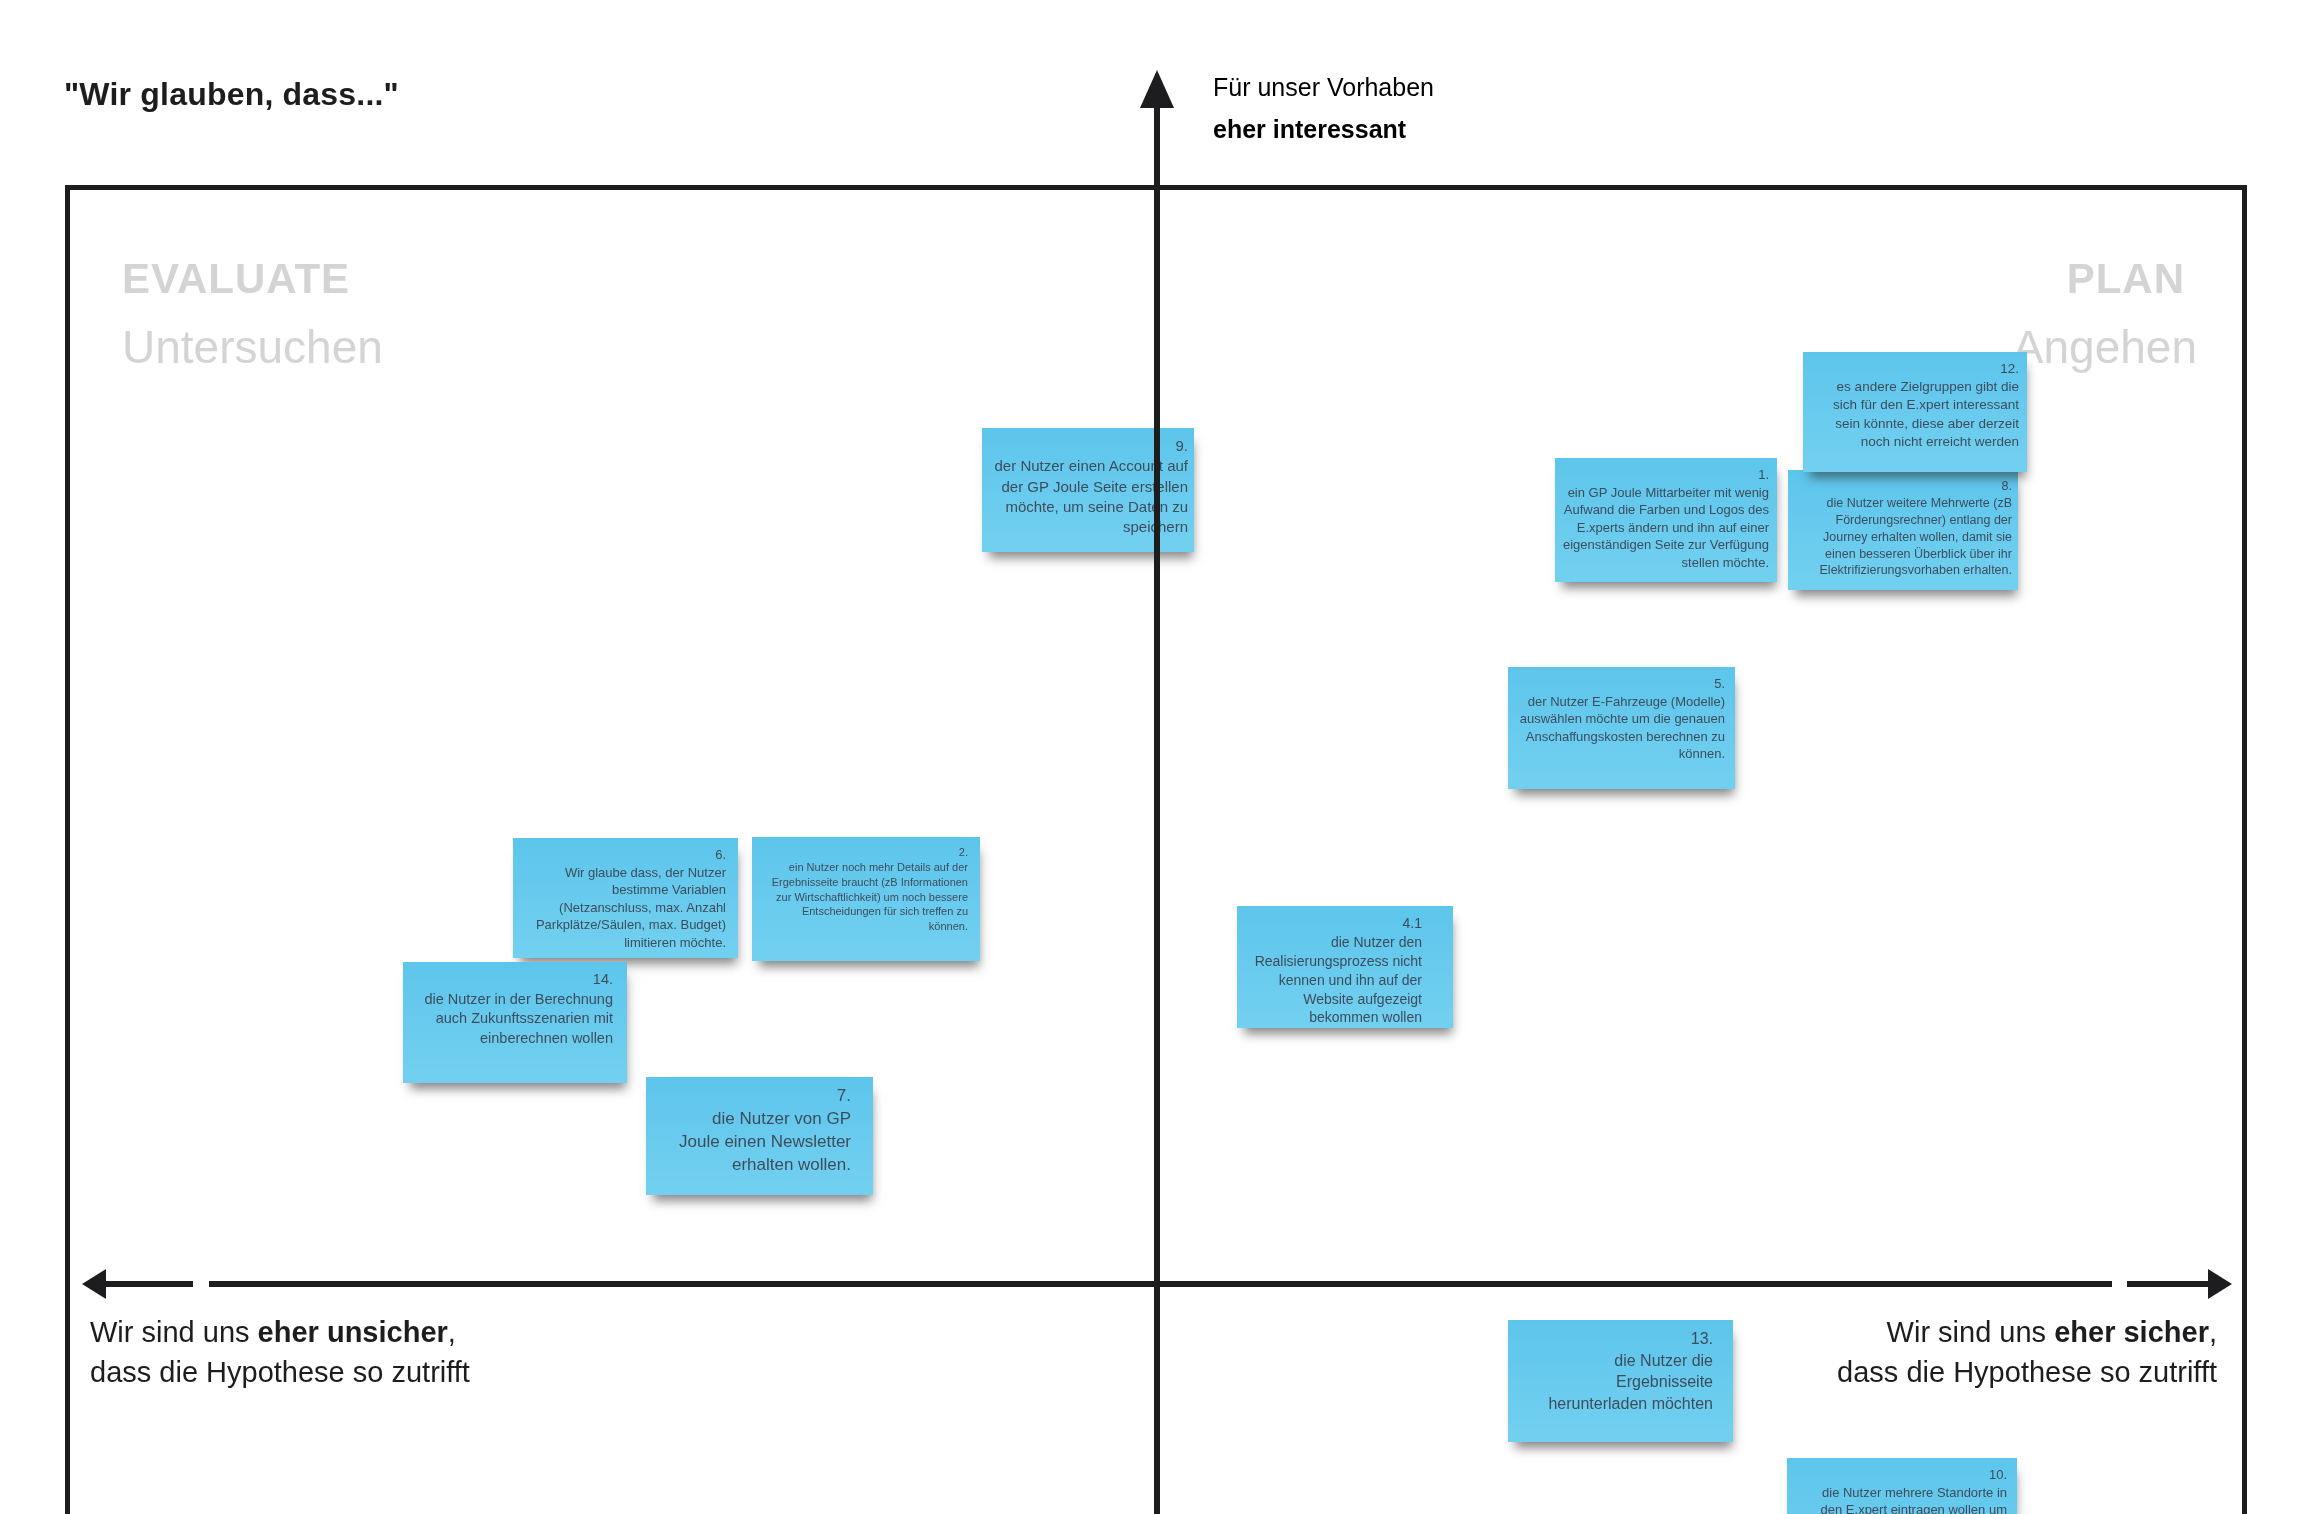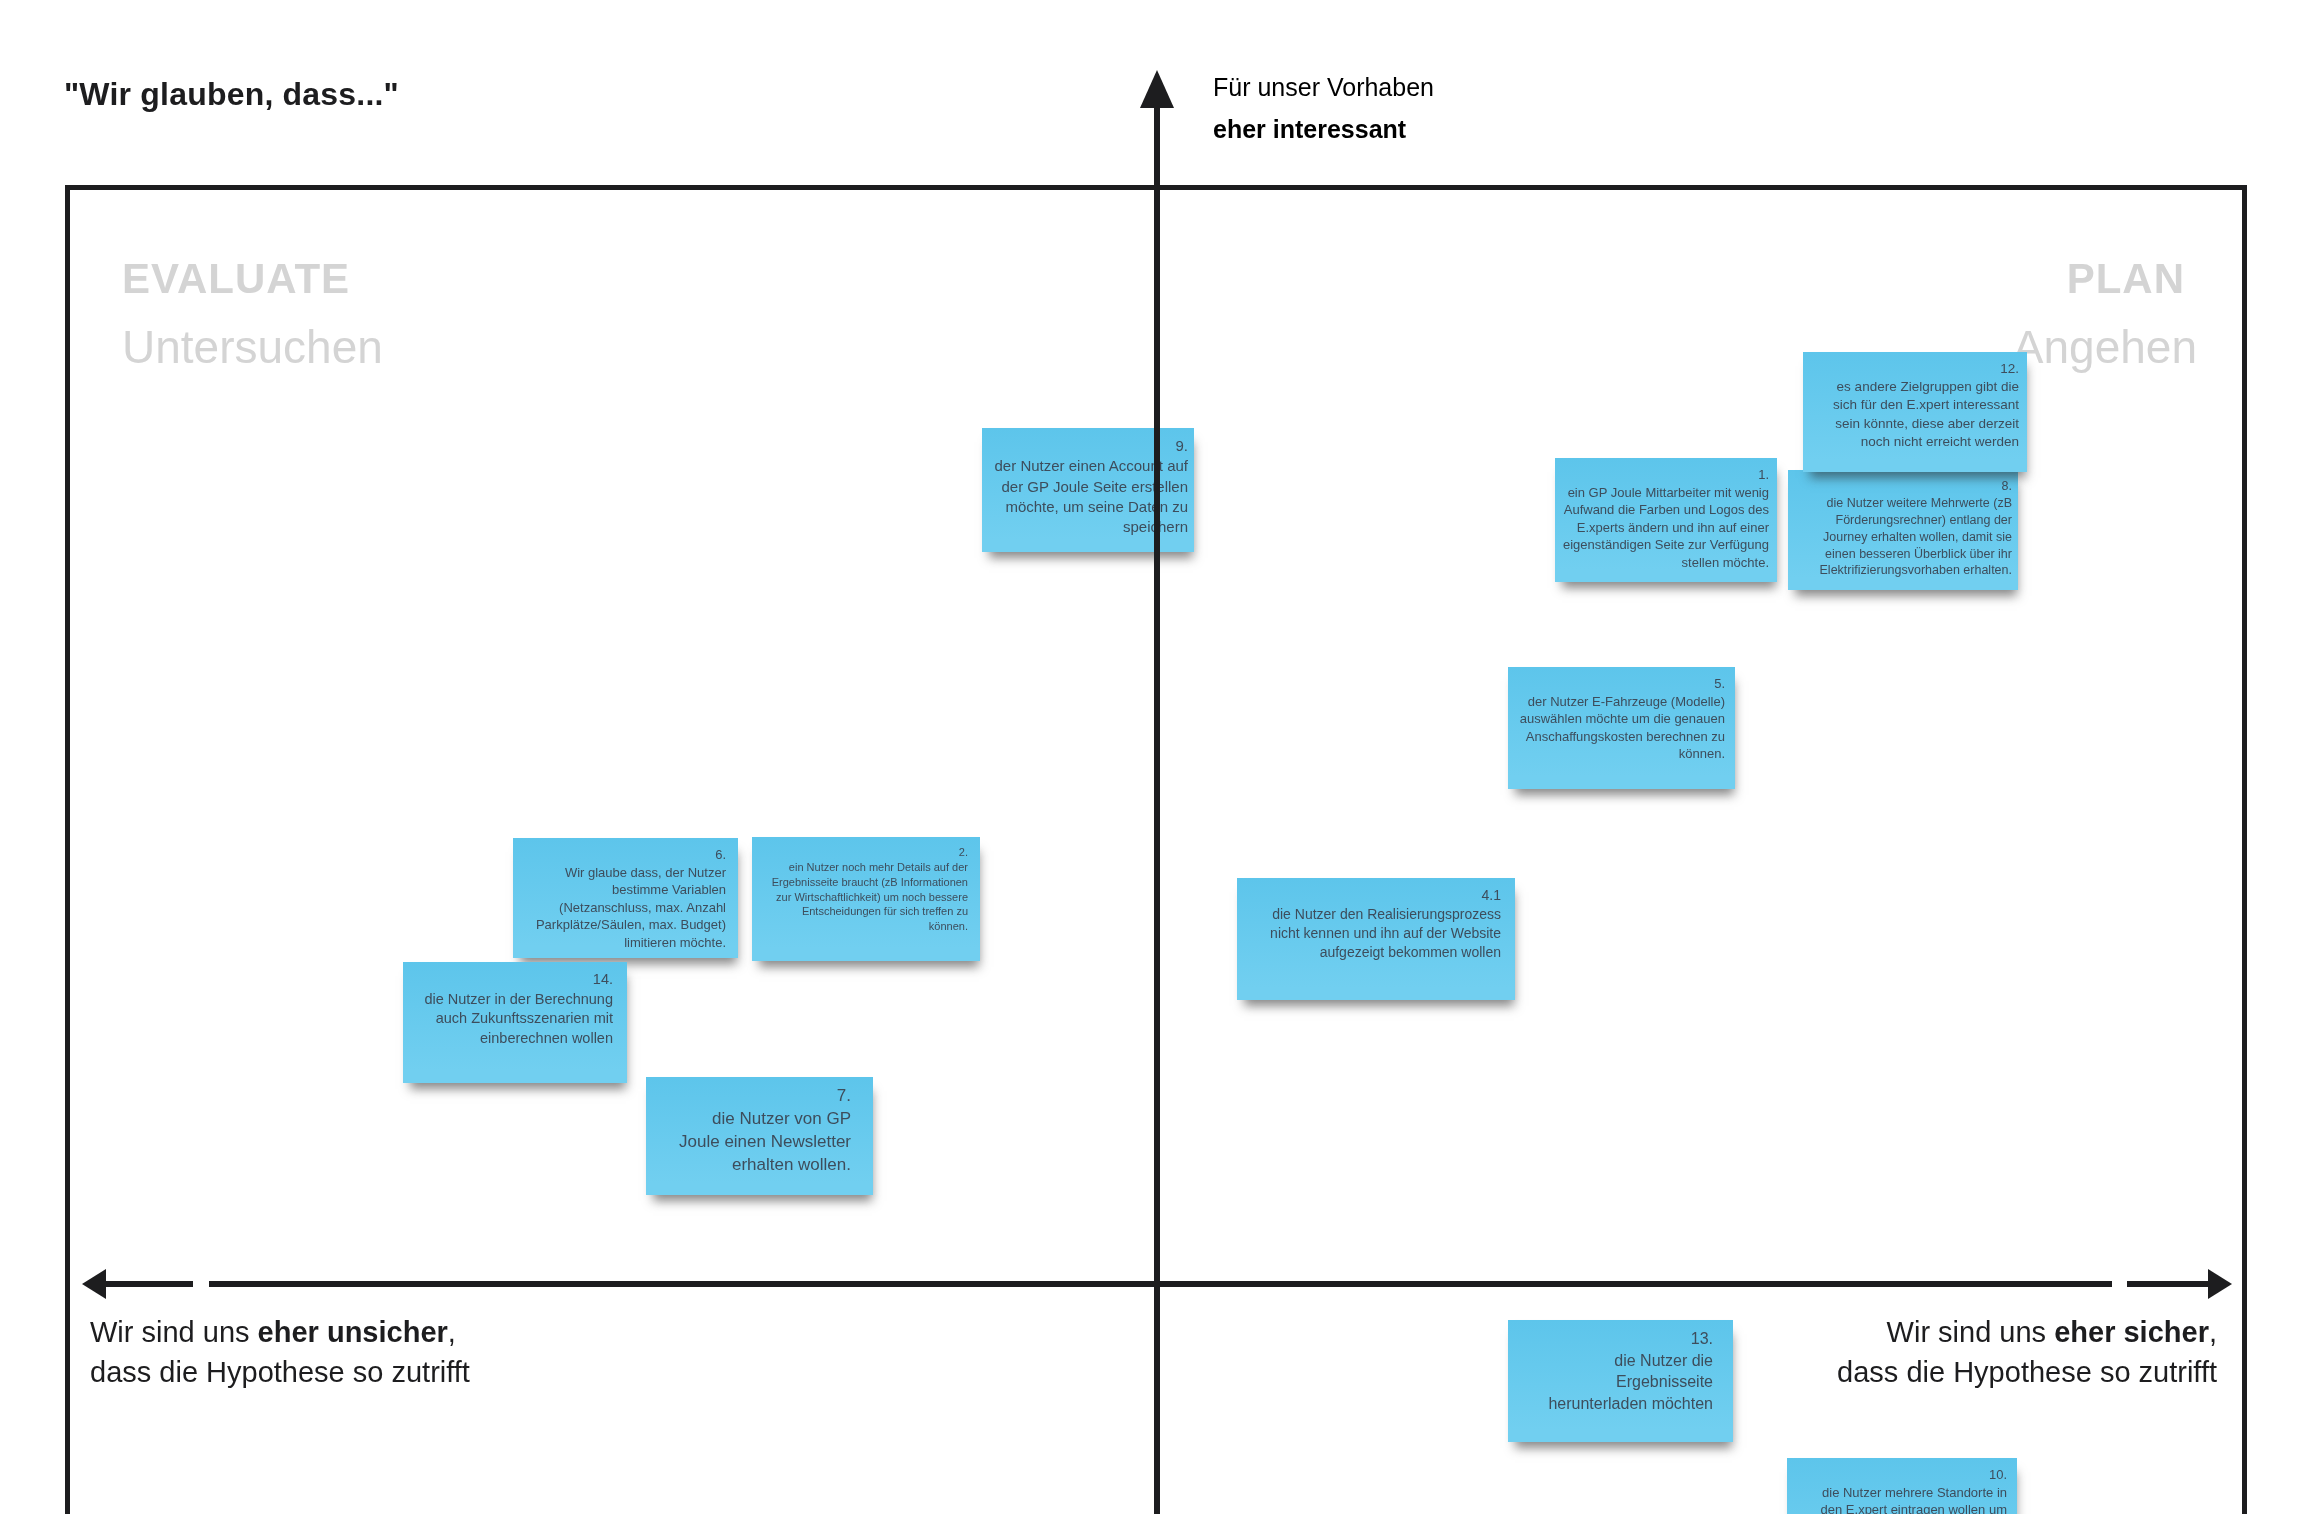--- a/index.html
+++ b/index.html
@@ -118,21 +118,21 @@
         <span class="note-text">Wir glaube dass, der Nutzer bestimme Variablen (Netzanschluss, max. Anzahl Parkplätze/Säulen, max. Budget) limitieren möchte.</span>
       </div>
       <div class="note" style="left: 752px; top: 837px; width: 228px; height: 124px; font-size: 11px; padding-left: 12px; padding-right: 12px; z-index: 10;">
         <span class="note-num">2.</span>
         <span class="note-text">ein Nutzer noch mehr Details auf der Ergebnisseite braucht (zB Informationen zur Wirtschaftlichkeit) um noch bessere Entscheidungen für sich treffen zu können.</span>
       </div>
       <div class="note" style="left: 403px; top: 962px; width: 224px; height: 121px; font-size: 14.5px; padding-left: 14px; padding-right: 14px; z-index: 10;">
         <span class="note-num">14.</span>
         <span class="note-text">die Nutzer in der Berechnung auch Zukunftsszenarien mit einberechnen wollen</span>
       </div>
-      <div class="note" style="left: 1237px; top: 878px; width: 278px; height: 122px; font-size: 14px; padding-left: 13px; padding-right: 14px; z-index: 10;">
+      <div class="note" style="left: 1237px; top: 906px; width: 216px; height: 122px; font-size: 14px; padding-left: 13px; padding-right: 31px; z-index: 10;">
         <span class="note-num">4.1</span>
         <span class="note-text">die Nutzer den Realisierungsprozess nicht kennen und ihn auf der Website aufgezeigt bekommen wollen</span>
       </div>
       <div class="note" style="left: 646px; top: 1077px; width: 227px; height: 118px; font-size: 17px; padding-left: 22px; padding-right: 22px; z-index: 10;">
         <span class="note-num">7.</span>
         <span class="note-text">die Nutzer von GP Joule einen Newsletter erhalten wollen.</span>
       </div>
       <div class="note" style="left: 1508px; top: 1320px; width: 225px; height: 122px; font-size: 16px; padding-left: 28px; padding-right: 20px; z-index: 10;">
         <span class="note-num">13.</span>
         <span class="note-text">die Nutzer die Ergebnisseite herunterladen möchten</span>

